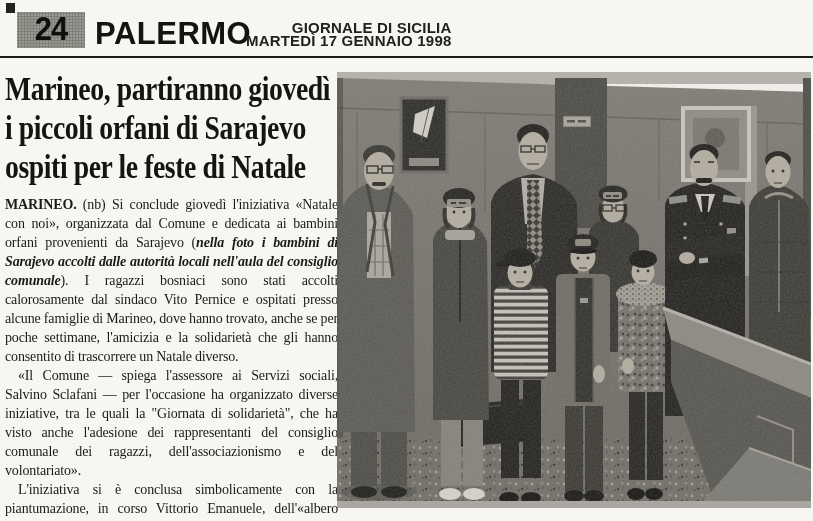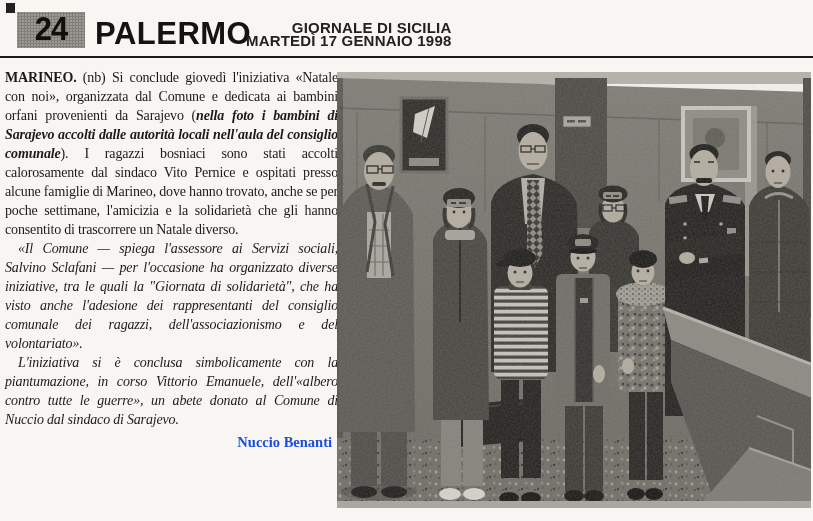--- a/index.html
+++ b/index.html
@@ -37,21 +37,21 @@
   .headline{margin:2px 0 8px 0;color:#15140f;}
   .headline .hl-line{
     display:block;font-size:33px;line-height:39px;font-weight:bold;
     letter-spacing:-0.5px;white-space:nowrap;
   }
   .headline .hl-line > span{display:inline-block;transform:scaleX(0.84);transform-origin:0 50%;}
   .body-text p{
     margin:0;text-align:justify;font-size:14px;line-height:19px;
     letter-spacing:-0.15px;word-spacing:-0.2px;color:#1b1a16;
   }
-  .body-text p.indent{text-indent:13px;font-style:italic;}
+  .body-text p.indent{text-indent:13px;}
   .seg-bold{font-weight:bold;}
   .seg-bold-italic{font-weight:bold;font-style:italic;}
   .byline{margin-top:5px;padding-right:6px;text-align:right;font-weight:bold;font-size:14.5px;color:#1d4ed8;}
   
   .photo{position:absolute;left:337px;top:72px;width:474px;height:436px;margin:0;}
   .photo svg{display:block;width:474px;height:436px;}
 </style>
 </head>
 <body>
 
@@ -62,20 +62,25 @@
   </div>
   <h2 class="section-title">PALERMO</h2>
   <div class="masthead">
     <div>GIORNALE DI SICILIA</div>
     <div>MARTEDÌ 17 GENNAIO 1998</div>
   </div>
 </header>
 <div class="rule"></div>
 
 <article class="article">
+  <h1 class="headline">
+    <span class="hl-line"><span>Marineo, partiranno giovedì</span></span>
+    <span class="hl-line"><span>i piccoli orfani di Sarajevo</span></span>
+    <span class="hl-line"><span>ospiti per le feste di Natale</span></span>
+  </h1>
   <div class="body-text" id="article-body">
       <p><span class="seg-bold">MARINEO.</span><span> (nb) Si conclude giovedì l'iniziativa «Natale con noi», organizzata dal Comune e dedicata ai bambini orfani provenienti da Sarajevo (</span><span class="seg-bold-italic">nella foto i bambini di Sarajevo accolti dalle autorità locali nell'aula del consiglio comunale</span><span>). I ragazzi bosniaci sono stati accolti calorosamente dal sindaco Vito Pernice e ospitati presso alcune famiglie di Marineo, dove hanno trovato, anche se per poche settimane, l'amicizia e la solidarietà che gli hanno consentito di trascorrere un Natale diverso.</span></p>
       <p class="indent"><span>«Il Comune — spiega l'assessore ai Servizi sociali, Salvino Sclafani — per l'occasione ha organizzato diverse iniziative, tra le quali la "Giornata di solidarietà", che ha visto anche l'adesione dei rappresentanti del consiglio comunale dei ragazzi, dell'associazionismo e del volontariato».</span></p>
       <p class="indent"><span>L'iniziativa si è conclusa simbolicamente con la piantumazione, in corso Vittorio Emanuele, dell'«albero contro tutte le guerre», un abete donato al Comune di Nuccio dal sindaco di Sarajevo.</span></p>
     </div>
   <div class="byline">Nuccio Benanti</div>
 </article>
 
 <figure class="photo">
 <svg viewBox="0 0 474 436" xmlns="http://www.w3.org/2000/svg">

